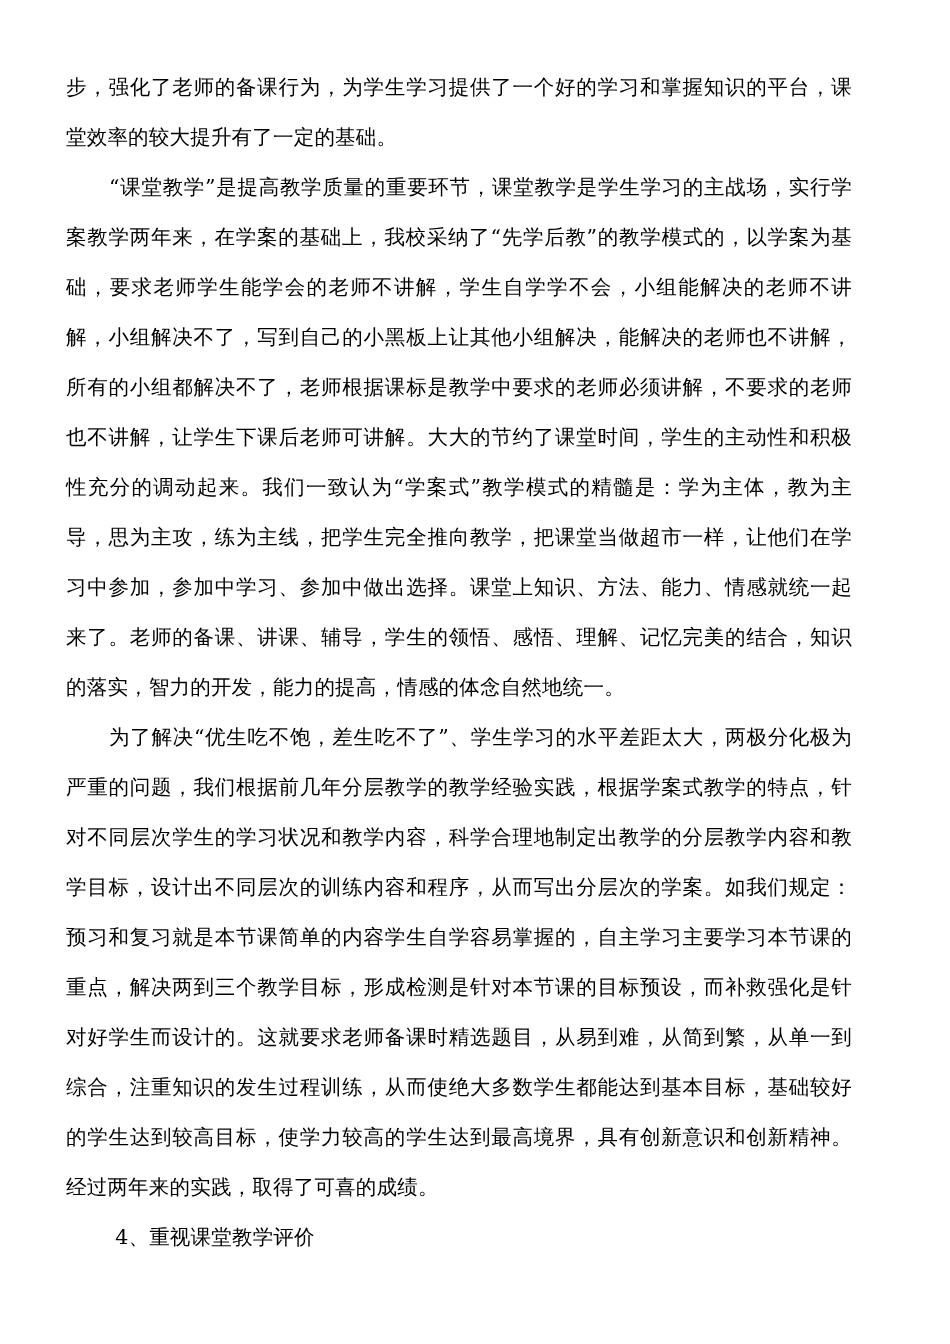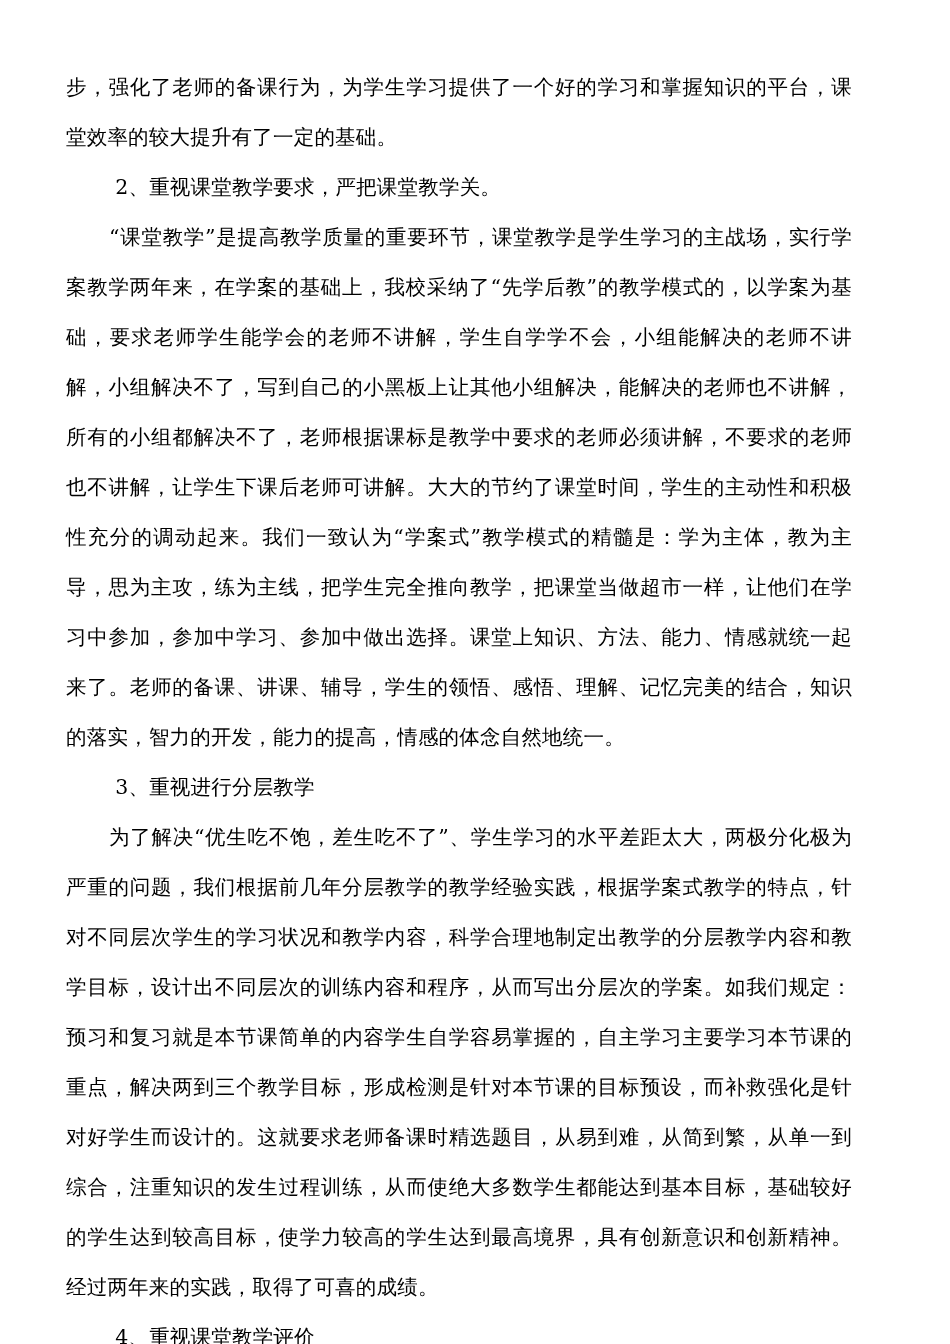--- a/index.html
+++ b/index.html
@@ -42,24 +42,22 @@
   }
 </style>
 </head>
 <body>
 
 <div class="page">
   <div class="doc-body">
 
     <p class="para">步，强化了老师的备课行为，为学生学习提供了一个好的学习和掌握知识的平台，课堂效率的较大提升有了一定的基础。</p>
 
-    <p class="para indent-head">2、重视课堂教学要求，严把课堂教学关。</p>
 
     <p class="para indent">“课堂教学”是提高教学质量的重要环节，课堂教学是学生学习的主战场，实行学案教学两年来，在学案的基础上，我校采纳了“先学后教”的教学模式的，以学案为基础，要求老师学生能学会的老师不讲解，学生自学学不会，小组能解决的老师不讲解，小组解决不了，写到自己的小黑板上让其他小组解决，能解决的老师也不讲解，所有的小组都解决不了，老师根据课标是教学中要求的老师必须讲解，不要求的老师也不讲解，让学生下课后老师可讲解。大大的节约了课堂时间，学生的主动性和积极性充分的调动起来。我们一致认为“学案式”教学模式的精髓是：学为主体，教为主导，思为主攻，练为主线，把学生完全推向教学，把课堂当做超市一样，让他们在学习中参加，参加中学习、参加中做出选择。课堂上知识、方法、能力、情感就统一起来了。老师的备课、讲课、辅导，学生的领悟、感悟、理解、记忆完美的结合，知识的落实，智力的开发，能力的提高，情感的体念自然地统一。</p>
 
-    <p class="para indent-head">3、重视进行分层教学</p>
 
     <p class="para indent">为了解决“优生吃不饱，差生吃不了”、学生学习的水平差距太大，两极分化极为严重的问题，我们根据前几年分层教学的教学经验实践，根据学案式教学的特点，针对不同层次学生的学习状况和教学内容，科学合理地制定出教学的分层教学内容和教学目标，设计出不同层次的训练内容和程序，从而写出分层次的学案。如我们规定：预习和复习就是本节课简单的内容学生自学容易掌握的，自主学习主要学习本节课的重点，解决两到三个教学目标，形成检测是针对本节课的目标预设，而补救强化是针对好学生而设计的。这就要求老师备课时精选题目，从易到难，从简到繁，从单一到综合，注重知识的发生过程训练，从而使绝大多数学生都能达到基本目标，基础较好的学生达到较高目标，使学力较高的学生达到最高境界，具有创新意识和创新精神。经过两年来的实践，取得了可喜的成绩。</p>
 
     <p class="para indent-head">4、重视课堂教学评价</p>
 
   </div>
 </div>
 
 </body></html>

